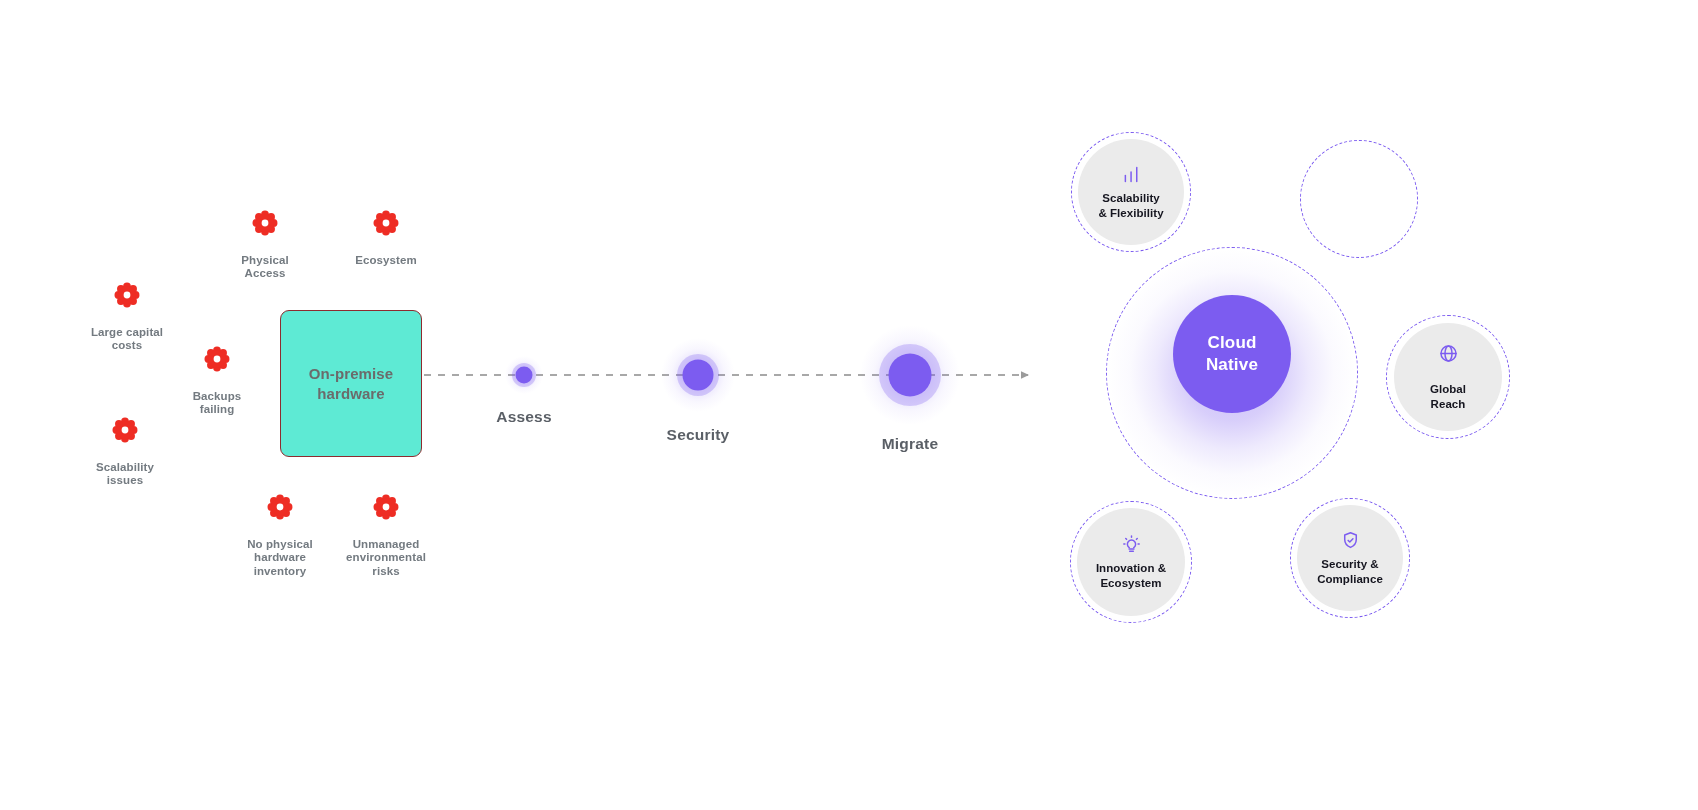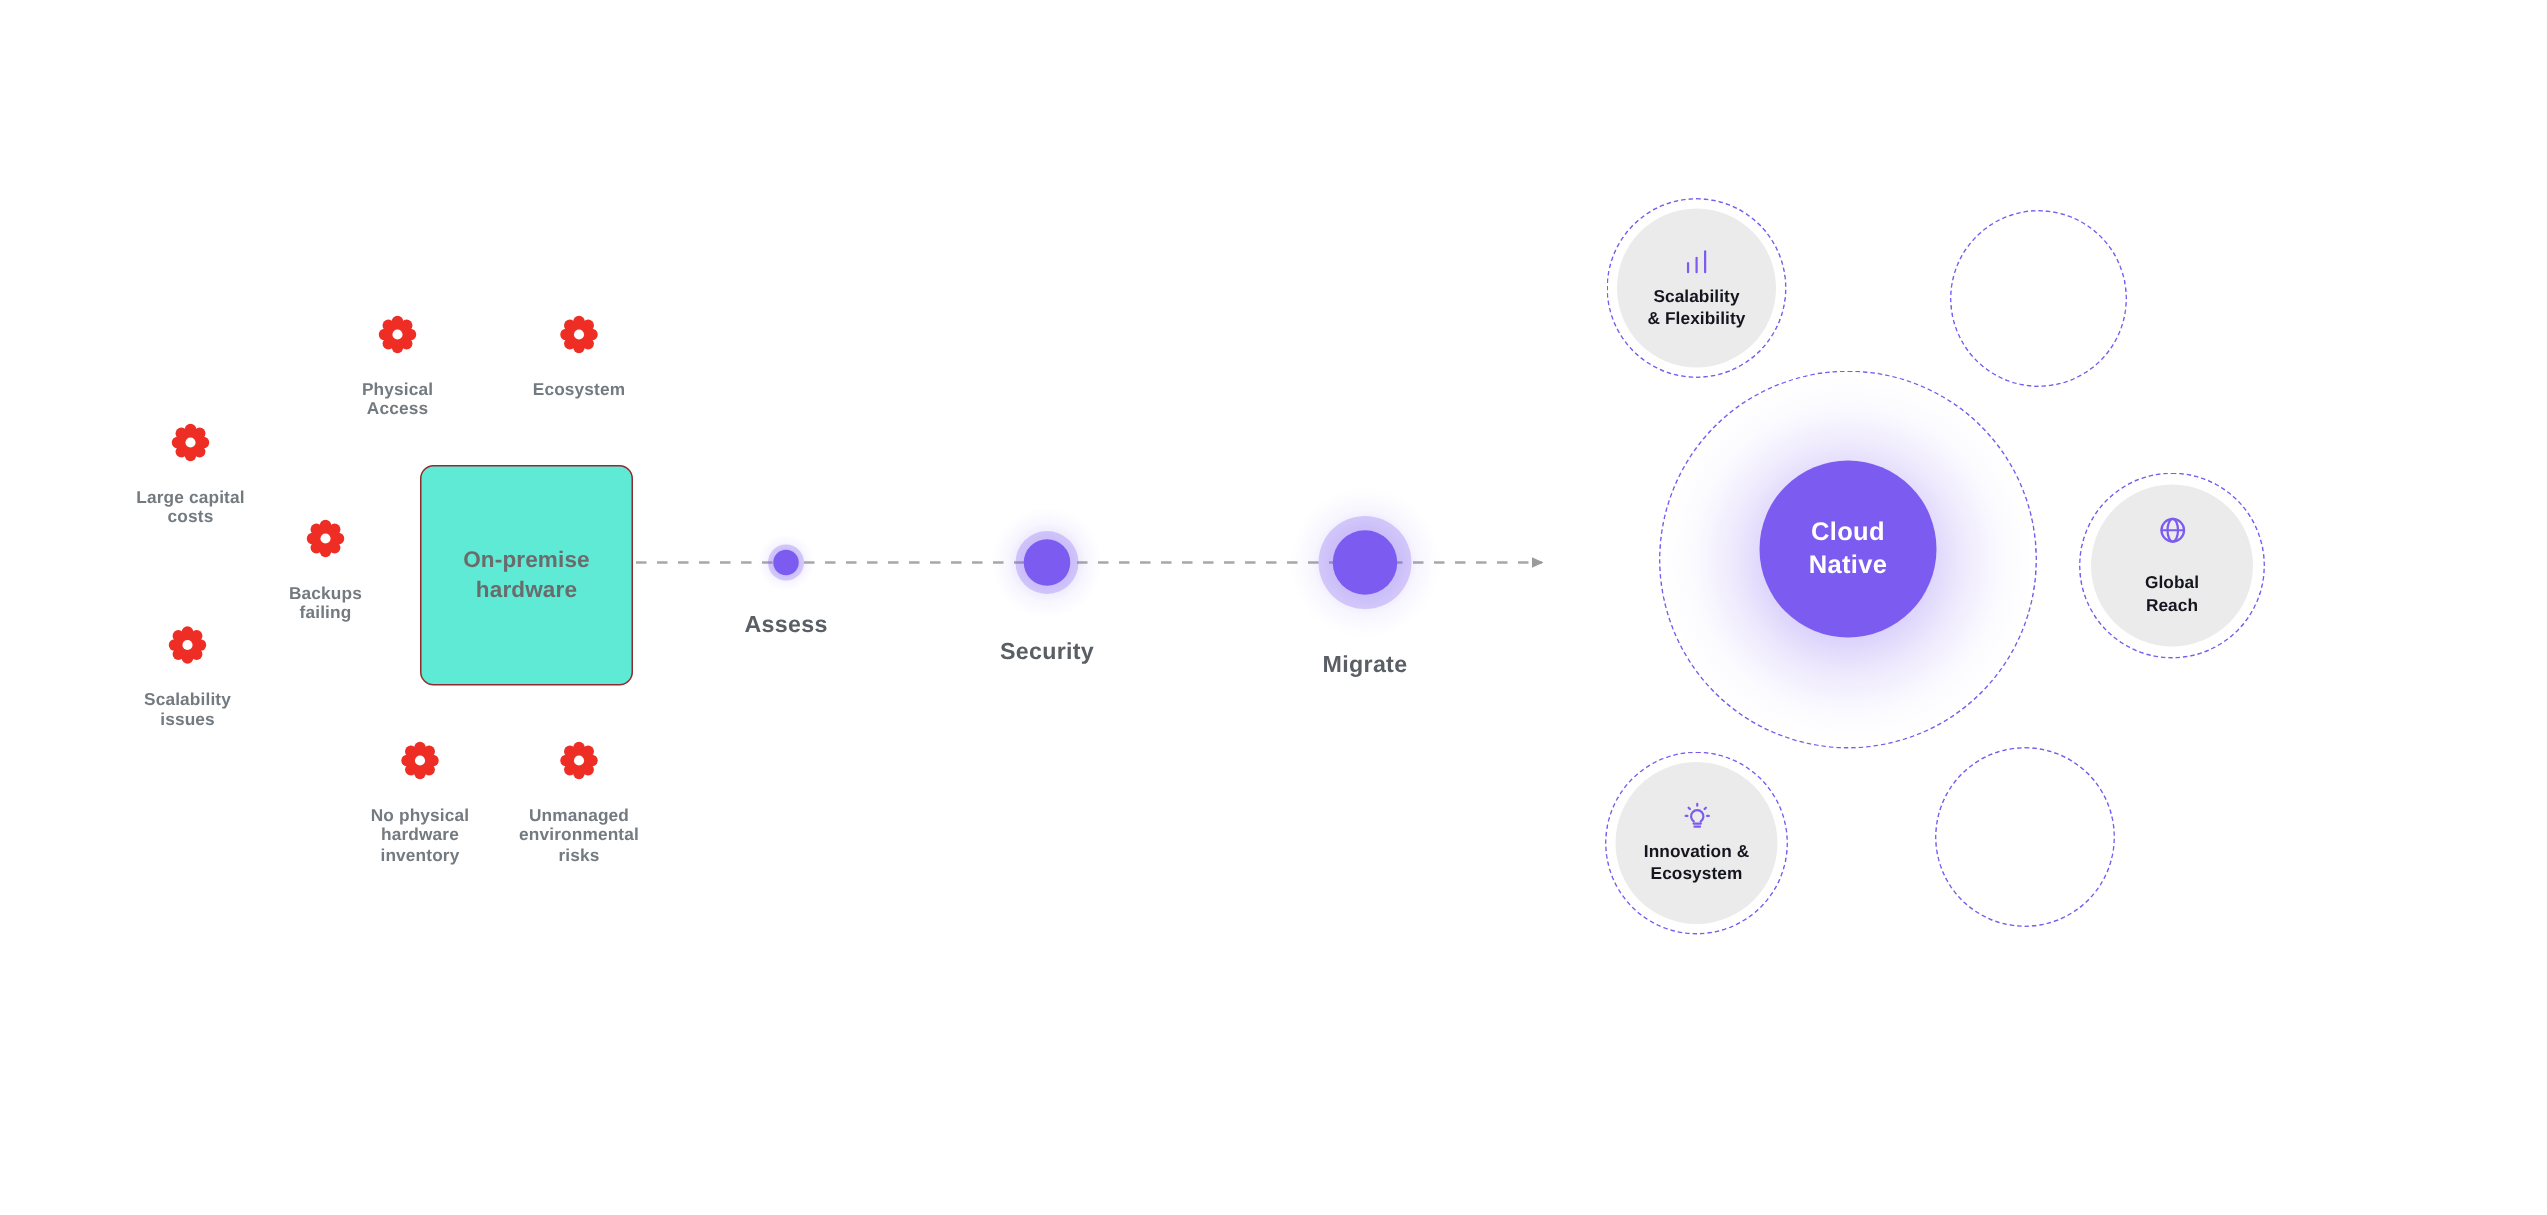--- a/index.html
+++ b/index.html
@@ -311,21 +311,21 @@
       <div class="stage-label" style="left: 698px; top: 426px;">Security</div>
       <div class="stage-ring" style="left: 910px; top: 375px; width: 100px; height: 100px; background: radial-gradient(circle closest-side, rgba(124, 92, 240, 0.3) 0%, rgba(124, 92, 240, 0.16) 45%, rgba(124, 92, 240, 0.05) 72%, rgba(124, 92, 240, 0) 100%);"></div>
       <div class="stage-ring" style="left: 910px; top: 375px; width: 62px; height: 62px; background: rgba(124, 92, 240, 0.28);"></div>
       <div class="stage-dot" style="left: 910px; top: 375px; width: 43px; height: 43px;"></div>
       <div class="stage-label" style="left: 910px; top: 435px;">Migrate</div>
     </div>
 
   <div id="hub-layer">
     <div class="hub-glow" id="hub-glow" style="left: 1232px; top: 373px; width: 248px; height: 248px;"></div>
     <div class="hub-dashed" id="hub-dashed" style="left: 1232px; top: 373px; width: 252px; height: 252px;"></div>
-    <div class="hub-core" id="hub-core" style="left: 1232px; top: 366px; width: 118px; height: 118px; align-items: center;">
+    <div class="hub-core" id="hub-core" style="left: 1232px; top: 354px; width: 118px; height: 118px; align-items: center;">
       <span class="hub-core-label">Cloud
 Native</span>
     </div>
   </div>
 
   <div id="benefit-layer">
       <div class="benefit" style="left: 1131px; top: 192px; width: 120px; height: 120px;">
         <div class="benefit-dash"></div>
         <div class="benefit-disc" style="width: 106px; height: 106px;">
           <svg width="21" height="21" viewBox="0 0 24 24" fill="none" stroke="#7c5cf0" stroke-width="1.7" stroke-linecap="round" stroke-linejoin="round" class="benefit-icon">
@@ -365,16 +365,24 @@
             <path d="M18.6 5.1l-1 1"></path>
             <path d="M3.2 11.4h1.3"></path>
             <path d="M19.5 11.4h1.3"></path>
           </svg>
           <div class="benefit-label">Innovation &amp;
 Ecosystem</div>
         </div>
       </div>
       <div class="benefit" style="left: 1350px; top: 558px; width: 120px; height: 120px;">
         <div class="benefit-dash"></div>
+        <div class="benefit-disc" style="width: 106px; height: 106px;">
+          <svg width="21" height="21" viewBox="0 0 24 24" fill="none" stroke="#7c5cf0" stroke-width="1.7" stroke-linecap="round" stroke-linejoin="round" class="benefit-icon">
+            <path d="M12 3.1l6.6 2.6v5.2c0 4.2-2.8 7.4-6.6 9-3.8-1.6-6.6-4.8-6.6-9V5.7L12 3.1z"></path>
+            <path d="M9.3 11.9l1.9 1.9 3.6-3.8"></path>
+          </svg>
+          <div class="benefit-label">Security &amp;
+Compliance</div>
+        </div>
       </div>
     </div>
 
 </div>
 
 </body></html>

